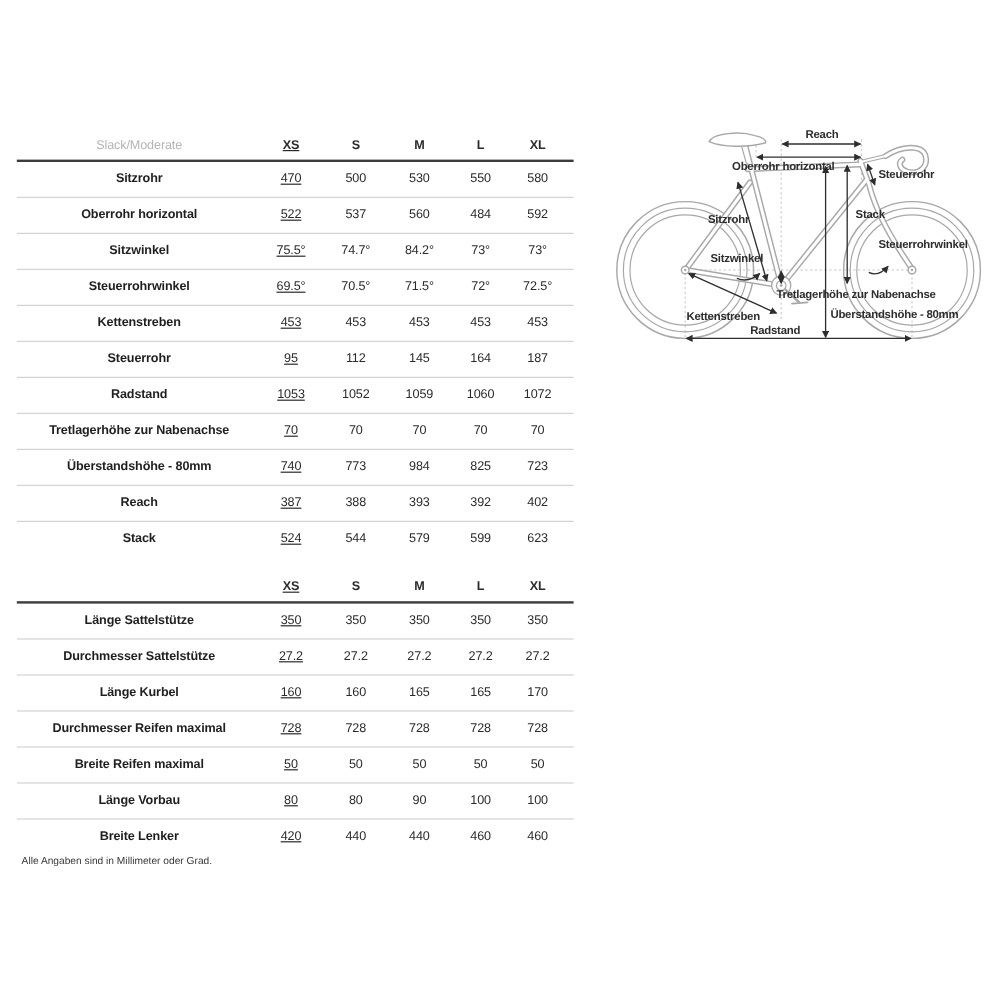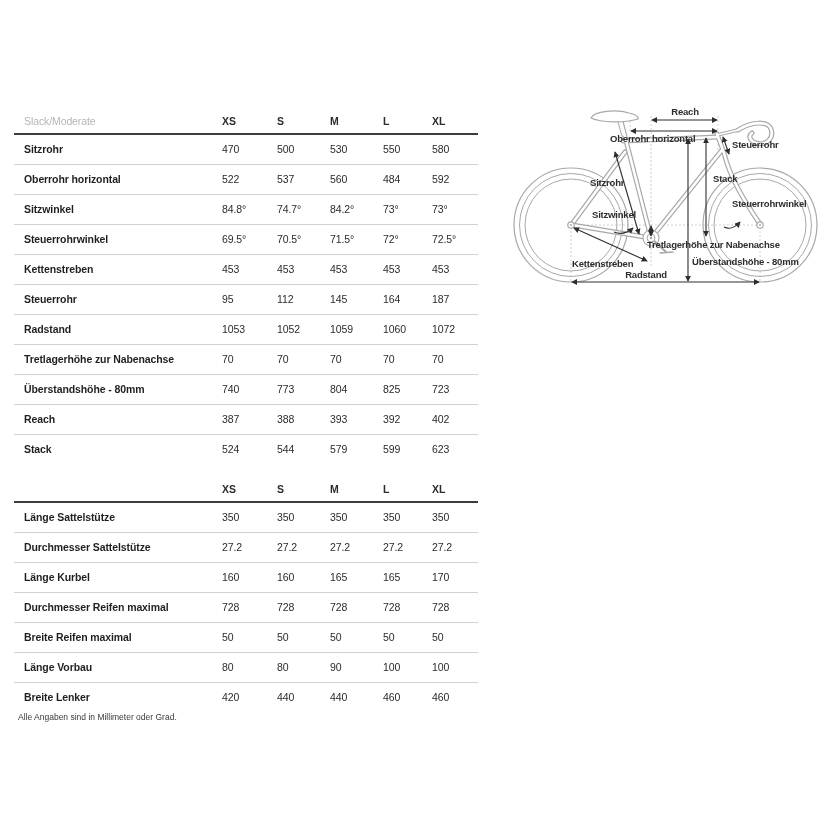--- a/index.html
+++ b/index.html
@@ -6,28 +6,28 @@
   body{
     width:840px;height:840px;background:#ffffff;
     font-family:"Liberation Sans",sans-serif;
     color:#1f1f1f;position:relative;overflow:hidden;
     letter-spacing:-0.1px;
   }
   .page{position:absolute;inset:0;}
 
   
   .tables{position:absolute;left:14px;top:109px;width:464px;}
-  .geo-table{width:464px;}
+  .geo-table{width:464px;text-align:center;}
   .geo-table + .geo-table{margin-top:13px;}
   .trow{display:flex;align-items:center;height:29px;border-bottom:1px solid #d2d2d2;}
   .trow:last-child{border-bottom:none;}
   .trow.thead{height:24px;border-bottom:2px solid #3c3c3c;}
   .tcell{box-sizing:border-box;font-size:10.5px;line-height:1;}
   .tcell:nth-child(1){width:194px;padding-left:10px;}
-  .tcell:nth-child(2){width:55px;padding-left:14px;}
+  .tcell:nth-child(2){width:55px;padding-left:14px;text-decoration:underline;}
   .tcell:nth-child(3){width:53px;padding-left:14px;}
   .tcell:nth-child(4){width:53px;padding-left:14px;}
   .tcell:nth-child(5){width:49px;padding-left:14px;}
   .tcell:nth-child(6){width:46px;padding-left:14px;}
   .tlabel{font-weight:700;color:#1f1f1f;}
   .tlabel.muted{font-weight:400;color:#b5b5b5;}
   .thcell{font-weight:700;color:#2b2b2b;}
   .tval{font-weight:400;color:#2b2b2b;}
 
   .footnote{
@@ -73,21 +73,21 @@
         <div class="trow tbodyrow">
           <div class="tcell tlabel">Oberrohr horizontal</div>
           <div class="tcell tval">522</div>
           <div class="tcell tval">537</div>
           <div class="tcell tval">560</div>
           <div class="tcell tval">484</div>
           <div class="tcell tval">592</div>
         </div>
         <div class="trow tbodyrow">
           <div class="tcell tlabel">Sitzwinkel</div>
-          <div class="tcell tval">84.8°</div>
+          <div class="tcell tval">75.5°</div>
           <div class="tcell tval">74.7°</div>
           <div class="tcell tval">84.2°</div>
           <div class="tcell tval">73°</div>
           <div class="tcell tval">73°</div>
         </div>
         <div class="trow tbodyrow">
           <div class="tcell tlabel">Steuerrohrwinkel</div>
           <div class="tcell tval">69.5°</div>
           <div class="tcell tval">70.5°</div>
           <div class="tcell tval">71.5°</div>
@@ -123,21 +123,21 @@
           <div class="tcell tval">70</div>
           <div class="tcell tval">70</div>
           <div class="tcell tval">70</div>
           <div class="tcell tval">70</div>
           <div class="tcell tval">70</div>
         </div>
         <div class="trow tbodyrow">
           <div class="tcell tlabel">Überstandshöhe - 80mm</div>
           <div class="tcell tval">740</div>
           <div class="tcell tval">773</div>
-          <div class="tcell tval">804</div>
+          <div class="tcell tval">984</div>
           <div class="tcell tval">825</div>
           <div class="tcell tval">723</div>
         </div>
         <div class="trow tbodyrow">
           <div class="tcell tlabel">Reach</div>
           <div class="tcell tval">387</div>
           <div class="tcell tval">388</div>
           <div class="tcell tval">393</div>
           <div class="tcell tval">392</div>
           <div class="tcell tval">402</div>

